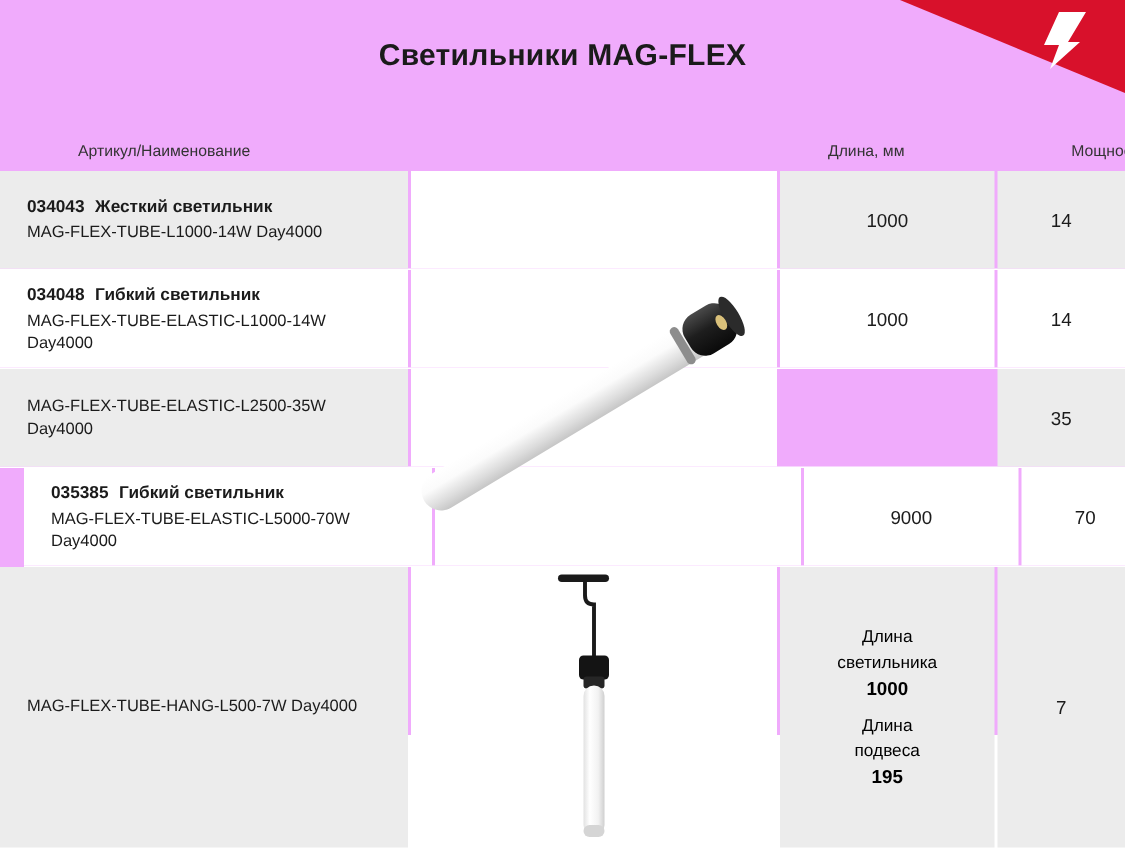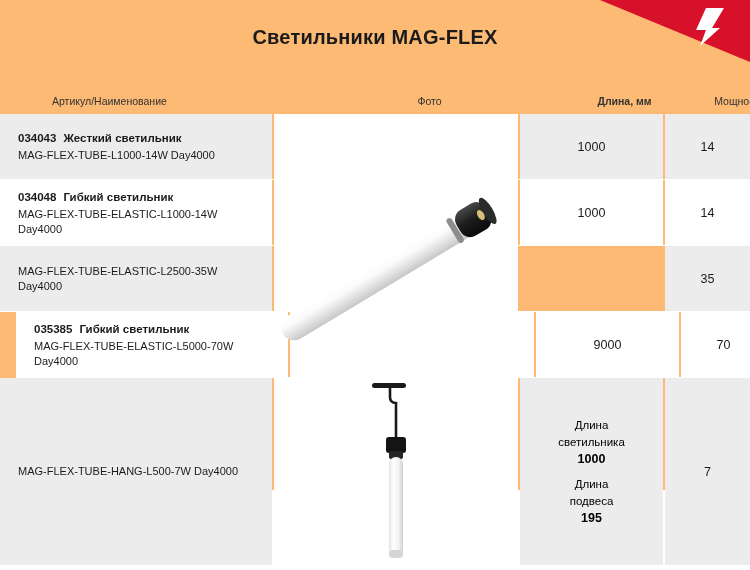--- a/index.html
+++ b/index.html
@@ -6,21 +6,21 @@
   html, body {
     margin: 0; padding: 0;
     width: 750px; height: 570px;
     background: #ffffff;
     font-family: "Liberation Sans", sans-serif;
     overflow: hidden;
   }
   .page {
     position: relative;
     width: 750px; height: 490px;
-    background: #fdba74;
+    background: #f0abfc;
   }
   
   .corner-logo {
     position: absolute;
     top: 0; right: 0;
     width: 150px; height: 62px;
     overflow: hidden;
     z-index: 5;
   }
   .corner-logo .tri {
@@ -54,21 +54,21 @@
     width: 750px; height: 30px; margin-left: 32px;
   }
   .th {
     position: absolute;
     font-size: 10.5px;
     color: #333333;
     top: 0;
   }
   .th-name  { left: 20px; text-align: left; }
   .th-photo { left: 275px; width: 245px; text-align: center; }
-  .th-len   { left: 520px; width: 145px; text-align: center; font-weight: bold; }
+  .th-len   { left: 520px; width: 145px; text-align: left; }
   .th-pow   { left: 665px; width: 85px;  text-align: right; }
 
   
   .rows {
     position: absolute;
     top: 114px; left: 0;
     width: 750px; height: 456px;
   }
   .row {
     position: relative;
@@ -161,21 +161,20 @@
       <svg width="44" height="42" viewBox="0 0 44 42">
         <path d="M22 2 L40 2 L28 22 L36 22 L16 40 L22 24 L12 24 Z" fill="#ffffff"></path>
       </svg>
     </div>
   </div>
 
   <div class="title">Светильники MAG-FLEX</div>
 
   <div class="thead">
     <div class="th th-name">Артикул/Наименование</div>
-    <div class="th th-photo">Фото</div>
     <div class="th th-len">Длина, мм</div>
     <div class="th th-pow">Мощность, Вт</div>
   </div>
 
   <div class="rows">
 
     <div class="row alt" style="height:66px;padding-left:45px;">
       <div class="cell-name">
         <div class="art-line">
           <span class="art-code">034043</span><span class="art-title">Жесткий светильник</span>

